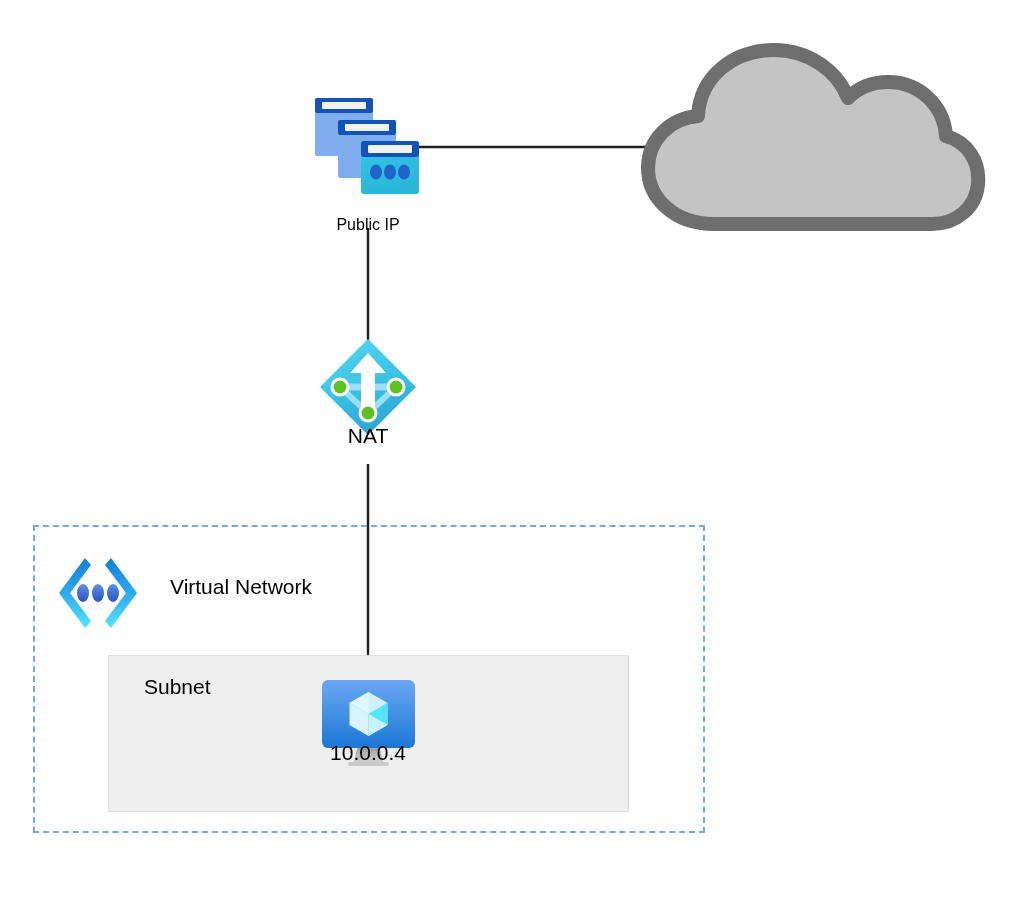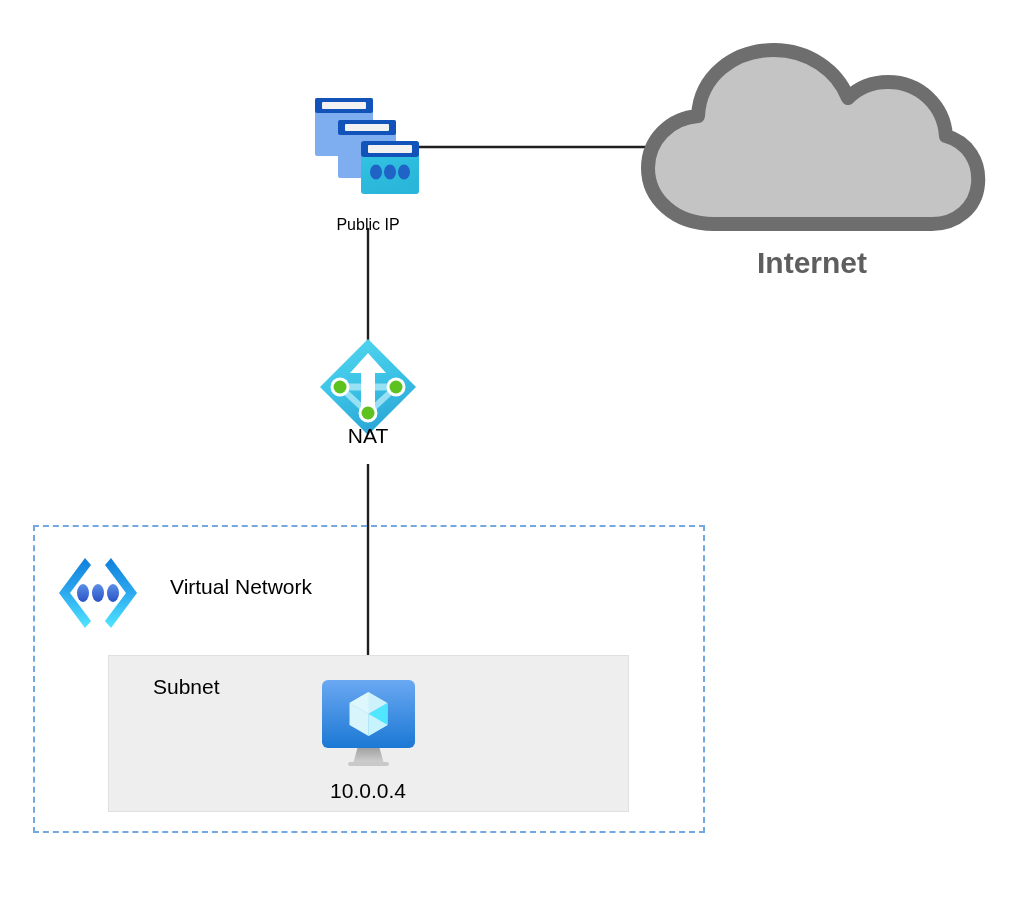--- a/index.html
+++ b/index.html
@@ -67,29 +67,29 @@
 
   
   #subnet-box {
     left: 108px; top: 655px;
     width: 521px; height: 157px;
     background: #eeeeee;
     border: 1px solid #e0e0e0;
     box-sizing: border-box;
   }
   #subnet-label {
-    left: 153px; top: 675px;
+    left: 144px; top: 675px;
     font-size: 21px;
     text-align: left;
   }
 
   
   #vm-group { left: 320px; top: 678px; width: 97px; height: 94px; }
   #vm-label {
-    left: 293px; top: 779px; width: 150px;
+    left: 293px; top: 741px; width: 150px;
     font-size: 21px;
   }
 
   
   #connectors {
     position: absolute;
     left: 0; top: 0;
     width: 1018px; height: 908px;
     pointer-events: none;
   }
@@ -236,15 +236,14 @@
                C 62 34, 96 8, 136 8
                C 170 8, 199 28, 210 56
                C 220 46, 234 40, 250 40
                C 282 40, 306 64, 308 94
                C 330 100, 342 120, 340 142
                C 338 166, 318 182, 294 182
                Z" fill="#c4c4c4" stroke="#6e6e6e" stroke-width="14" stroke-linejoin="round"></path>
     </svg>
   </div>
 
-  <div class="label" id="internet-label">Internet</div>
 
 </div>
 
 </body></html>

